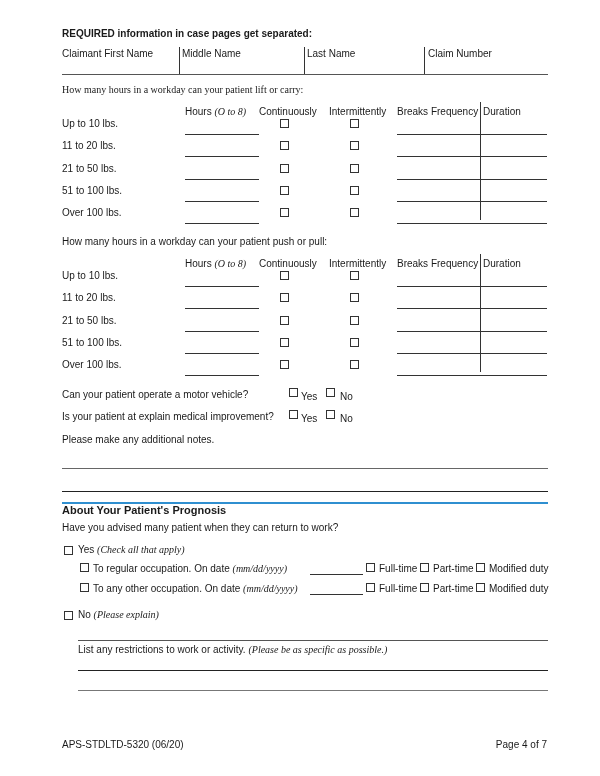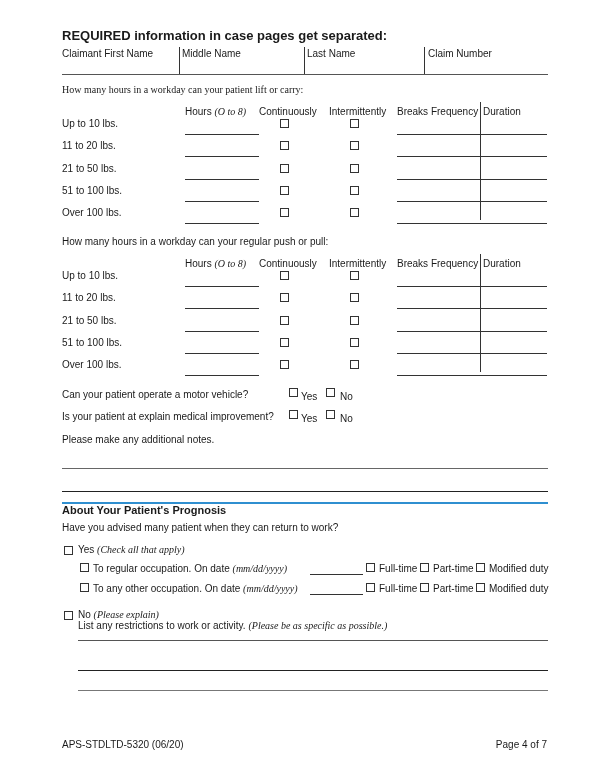--- a/index.html
+++ b/index.html
@@ -8,21 +8,21 @@
   .it { font-family:"Liberation Serif", serif; font-style:italic; }
   .bold { font-weight:bold; }
   .cb { position:absolute; width:9px; height:9px; border:1px solid #333; box-sizing:border-box; background:#fff; }
   .hline { position:absolute; height:1px; background:#333; }
   .vline { position:absolute; width:1px; background:#333; }
   .t { position:absolute; white-space:nowrap; }
 </style>
 </head>
 <body>
 
-<div class="t bold" style="left:62px;top:28px;font-size:13px;">REQUIRED information in case pages get separated:</div>
+<div class="t bold" style="left:62px;top:28px;font-size:10px;">REQUIRED information in case pages get separated:</div>
 
 <div class="t" style="left:62px;top:48px;text-align:right;">Claimant First Name</div>
 <div class="vline" style="left:179px;top:47px;height:27px;"></div>
 <div class="t" style="left:182px;top:48px;">Middle Name</div>
 <div class="vline" style="left:304px;top:47px;height:27px;"></div>
 <div class="t" style="left:307px;top:48px;">Last Name</div>
 <div class="vline" style="left:424px;top:47px;height:27px;"></div>
 <div class="t" style="left:428px;top:48px;">Claim Number</div>
 <div class="hline" style="left:62px;top:74px;width:486px;background:#555;"></div>
 
@@ -54,21 +54,21 @@
     <div class="cb" style="left:350px;top:185.9px;"></div>
     <div class="hline" style="left:185px;top:200.9px;width:74px;"></div>
     <div class="hline" style="left:397px;top:200.9px;width:150px;"></div>
     <div class="t" style="left:62px;top:207.2px;">Over 100 lbs.</div>
     <div class="cb" style="left:280px;top:208.2px;"></div>
     <div class="cb" style="left:350px;top:208.2px;"></div>
     <div class="hline" style="left:185px;top:223.2px;width:74px;"></div>
     <div class="hline" style="left:397px;top:223.2px;width:150px;"></div>
   </div>
 
-<div class="t" style="left:62px;top:236px;">How many hours in a workday can your regular push or pull:</div>
+<div class="t" style="left:62px;top:236px;">How many hours in a workday can your patient push or pull:</div>
 <div id="push-table">
     <div class="t" style="left:185px;top:258px;"><span>Hours</span> <span class="it">(O to 8)</span></div>
     <div class="t" style="left:259px;top:258px;">Continuously</div>
     <div class="t" style="left:329px;top:258px;">Intermittently</div>
     <div class="t" style="left:397px;top:258px;">Breaks Frequency</div>
     <div class="t" style="left:483px;top:258px;">Duration</div>
     <div class="vline" style="left:480px;top:254px;height:118px;"></div>
     <div class="t" style="left:62px;top:270px;">Up to 10 lbs.</div>
     <div class="cb" style="left:280px;top:271px;"></div>
     <div class="cb" style="left:350px;top:271px;"></div>
@@ -136,18 +136,18 @@
 <div class="t" style="left:379px;top:583px;">Full-time</div>
 <div class="cb" style="left:420px;top:583px;"></div>
 <div class="t" style="left:433px;top:583px;">Part-time</div>
 <div class="cb" style="left:476px;top:583px;"></div>
 <div class="t" style="left:489px;top:583px;">Modified duty</div>
 
 <div class="cb" style="left:64px;top:611px;"></div>
 <div class="t" style="left:78px;top:609px;"><span>No</span> <span class="it">(Please explain)</span></div>
 <div class="hline" style="left:78px;top:640px;width:470px;background:#555;"></div>
 
-<div class="t" style="left:78px;top:620px;"><span>List any restrictions to work or activity.</span> <span class="it">(Please be as specific as possible.)</span></div>
+<div class="t" style="left:78px;top:644px;"><span>List any restrictions to work or activity.</span> <span class="it">(Please be as specific as possible.)</span></div>
 <div class="hline" style="left:78px;top:670px;width:470px;background:#222;"></div>
 <div class="hline" style="left:78px;top:690px;width:470px;background:#777;"></div>
 
 <div class="t" style="left:62px;top:739px;">APS-STDLTD-5320 (06/20)</div>
 <div class="t" style="right:53px;top:739px;">Page 4 of 7</div>
 
 </body></html>

